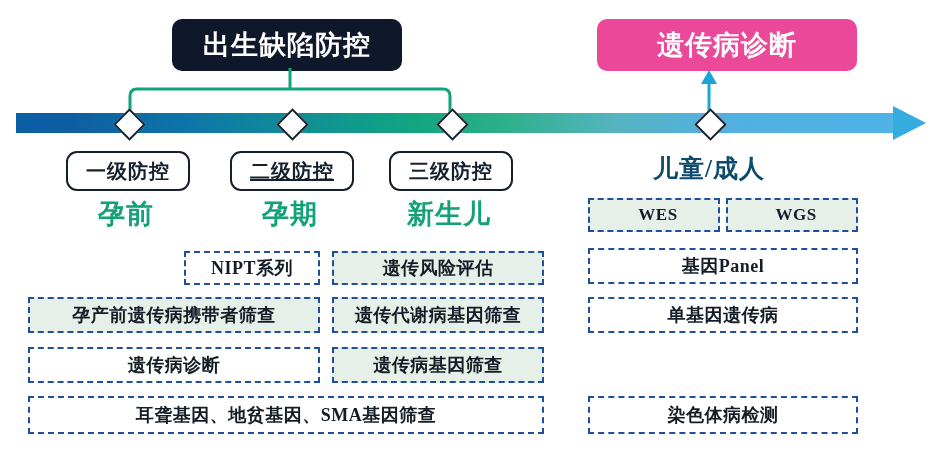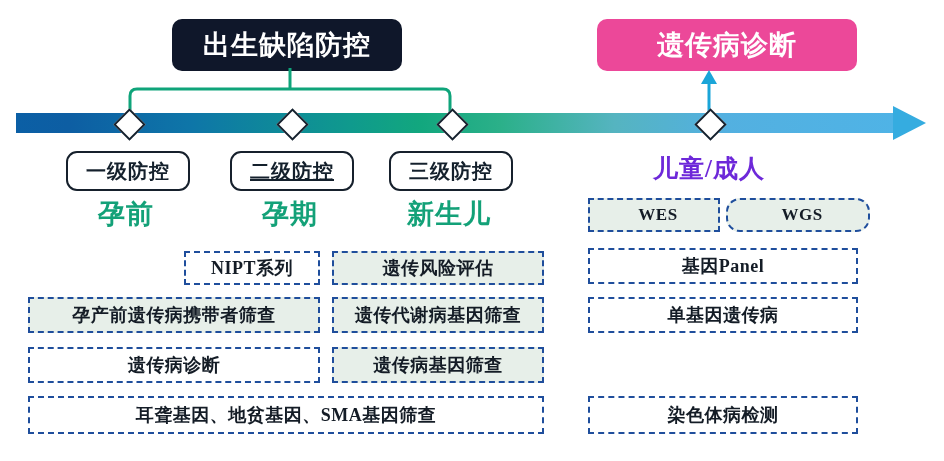--- a/index.html
+++ b/index.html
@@ -96,21 +96,21 @@
     font-size: 27px;
     font-weight: bold;
     color: #13a178;
     text-align: center;
     letter-spacing: 1px;
   }
   #stage-name-adult {
     position: absolute;
     font-size: 25px;
     font-weight: bold;
-    color: #6d28d9;
+    color: #0c4a6e;
     text-align: center;
     letter-spacing: 1px;
   }
 
   
   .item-box {
     position: absolute;
     border: 2px dashed #1f4e9c;
     display: flex;
     align-items: center;
@@ -170,21 +170,21 @@
   <div class="item-box filled" style="left:332px; top:251px; width:212px; height:34px;">遗传风险评估</div>
 
   <div class="item-box filled" style="left:332px; top:297px; width:212px; height:36px;">遗传代谢病基因筛查</div>
 
   <div class="item-box filled" style="left:332px; top:347px; width:212px; height:36px;">遗传病基因筛查</div>
 
   <div class="item-box" style="left:28px; top:396px; width:516px; height:38px;">耳聋基因、地贫基因、SMA基因筛查</div>
 
   <div class="item-box filled small" style="left:588px; top:198px; width:132px; height:34px;">WES</div>
 
-  <div class="item-box filled small" style="left:726px; top:198px; width:144px; height:34px;border-radius:14px;">WGS</div>
+  <div class="item-box filled small" style="left:726px; top:198px; width:132px; height:34px;">WGS</div>
 
   <div class="item-box" style="left:588px; top:248px; width:270px; height:36px;">基因Panel</div>
 
   <div class="item-box" style="left:588px; top:297px; width:270px; height:36px;">单基因遗传病</div>
 
 
   <div class="item-box" style="left:588px; top:396px; width:270px; height:38px;">染色体病检测</div>
 
 </div>
 

